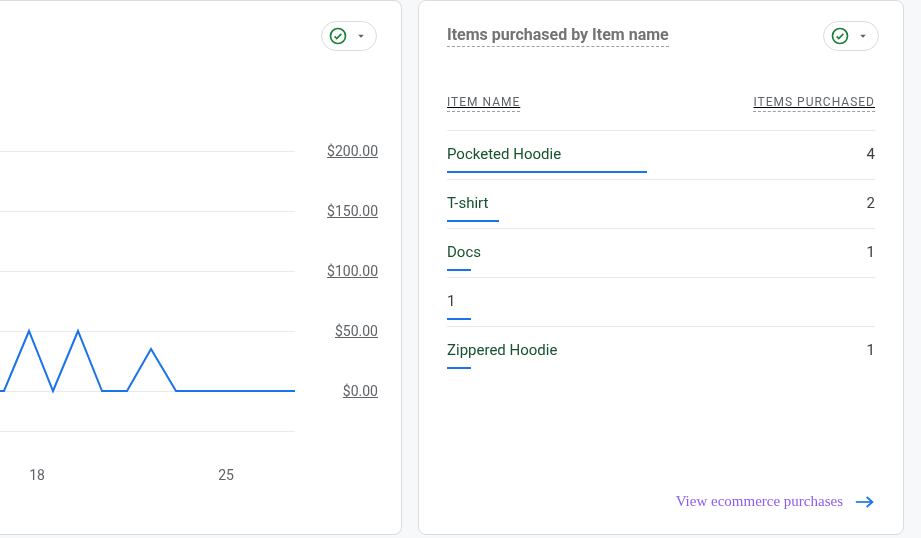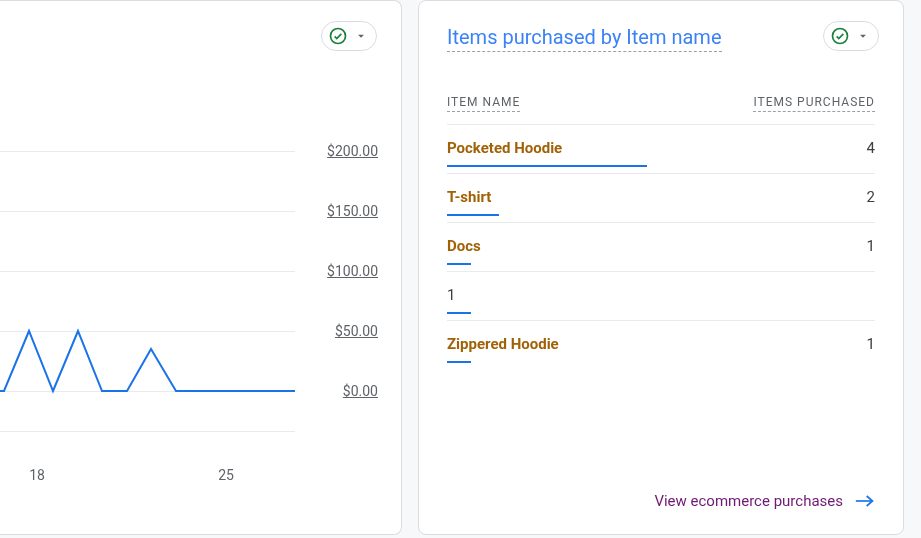--- a/index.html
+++ b/index.html
@@ -87,77 +87,80 @@
     font-size: 14px;
     color: #5f6368;
   }
   .x-labels span { position: absolute; transform: translateX(-50%); margin-left: 8px; }
 
   
   .card-right .title {
     position: absolute;
     left: 28px;
     top: 24px;
-    font-size: 20px;
-    color: #3b82f6;
+    font-size: 16px;
+    color: #737373;
     border-bottom: 1px dashed #9aa0a6;
     padding-bottom: 2px;
+    font-weight: bold;
   }
   .table {
     position: absolute;
     left: 28px;
     right: 28px;
     top: 94px;
   }
   .th-row {
     display: flex;
     justify-content: space-between;
-    margin-bottom: 12px;
+    margin-bottom: 18px;
+    text-decoration: underline;
   }
   .th {
     font-size: 12px;
     letter-spacing: 1px;
     color: #5f6368;
     border-bottom: 1px dashed #9aa0a6;
     padding-bottom: 2px;
   }
   .row {
     position: relative;
     display: flex;
     justify-content: space-between;
     align-items: baseline;
     padding: 14px 0 16px;
     border-top: 1px solid #e8eaed;
   }
   .row .name {
     font-size: 15px;
-    color: #a16207;
-    font-weight: 700;
+    color: #14532d;
+    font-weight: 400;
   }
   .row .val {
     font-size: 15px;
     color: #3c4043;
   }
   .row .bar {
     position: absolute;
     left: 0;
     bottom: 6px;
     height: 2px;
     background: #1a73e8;
   }
   .footer-link {
     position: absolute;
     right: 28px;
     bottom: 24px;
-    color: #701a75;
+    color: #8b5cf6;
     font-size: 15px;
     display: flex;
     align-items: center;
     gap: 12px;
     cursor: pointer;
+    font-family: Liberation Serif, serif;
   }
   .footer-link svg { width: 20px; height: 16px; }
 </style>
 </head>
 <body>
 
 <div class="cards">
 
   <div class="card card-left">
     <div class="pill">

